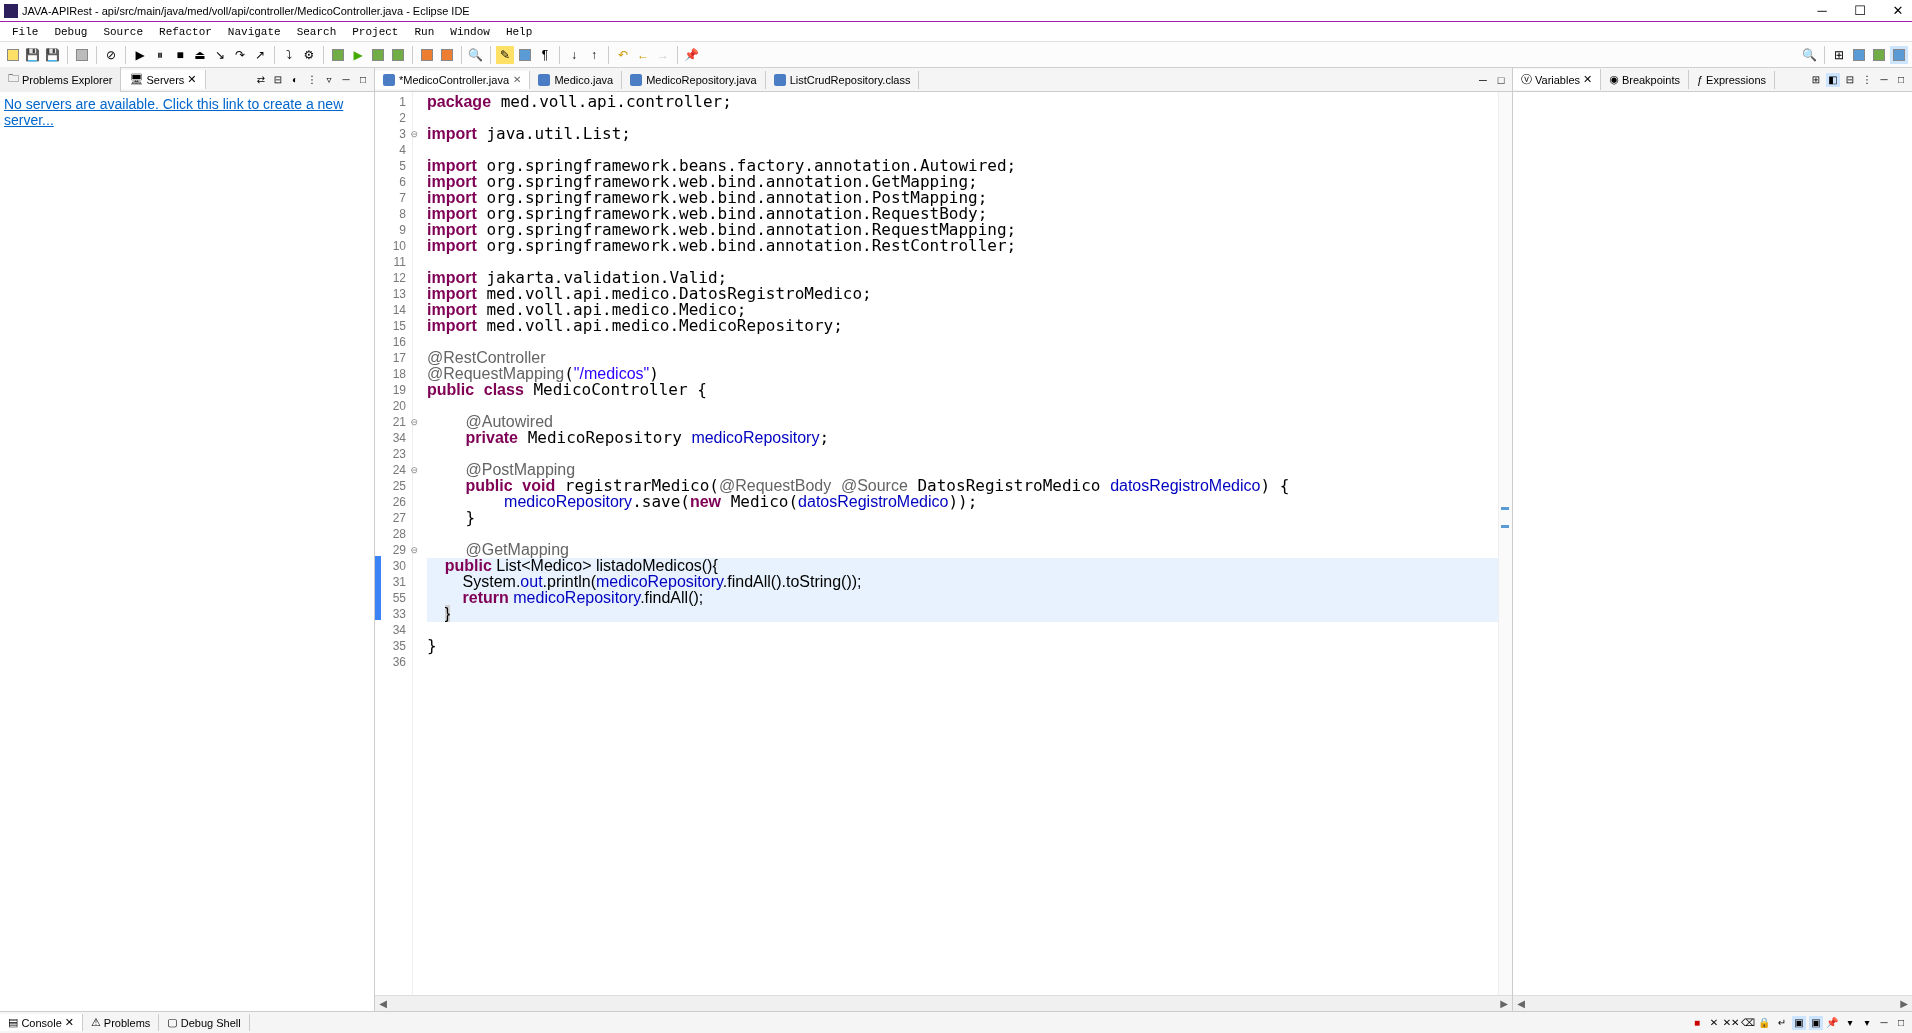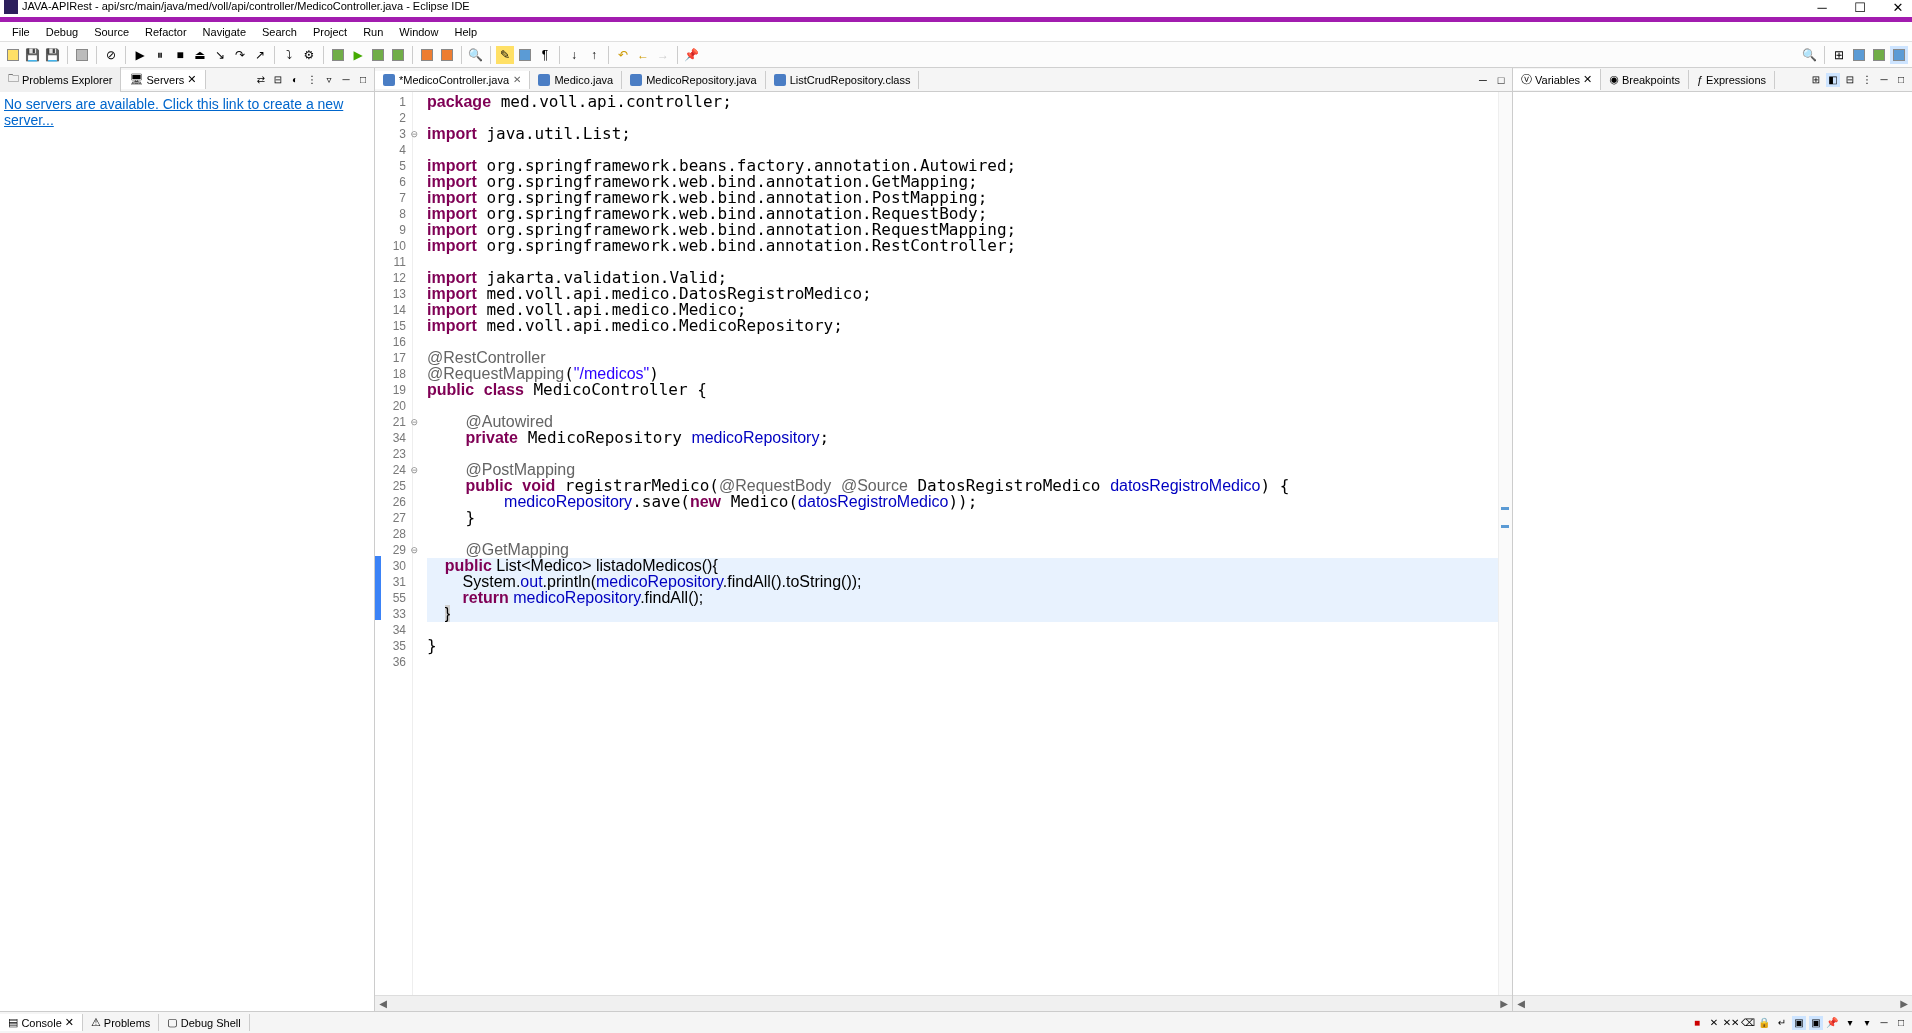--- a/index.html
+++ b/index.html
@@ -1,26 +1,26 @@
 <!DOCTYPE html>
 <html><head>
 <meta charset="utf-8">
 <style>
 * { margin: 0; padding: 0; box-sizing: border-box; font-family: "Segoe UI", Tahoma, sans-serif; }
 html, body { height: 100%; overflow: hidden; background: #f0f0f0; }
 
 
-.titlebar { height: 22px; background: #fff; display: flex; align-items: flex-start; padding: 0 4px; font-size: 11px; color: #000; border-bottom: 5px solid #a21caf; }
+.titlebar { height: 22px; background: #fff; display: flex; align-items: center; padding: 0 4px; font-size: 11px; color: #000; border-bottom: 1px solid #a21caf; }
 .titlebar .icon { width: 14px; height: 14px; background: #2c1f5c; margin-right: 4px; }
 .titlebar .wincontrols { margin-left: auto; display: flex; gap: 18px; }
 .titlebar .wincontrols span { width: 20px; text-align: center; cursor: default; font-size: 13px; }
 
 
 .menubar { height: 20px; background: #fff; display: flex; align-items: center; padding: 0 4px; font-size: 11px; border-bottom: 1px solid #e0e0e0; }
-.menubar span { padding: 0 8px; cursor: default; }
+.menubar span { padding: 0 8px; cursor: default; font-family: Liberation Mono, monospace; }
 
 
 .toolbar { height: 26px; background: #fcfcfc; display: flex; align-items: center; padding: 0 4px; border-bottom: 1px solid #d0d0d0; gap: 2px; }
 .toolbar .tb { width: 18px; height: 18px; display: inline-flex; align-items: center; justify-content: center; font-size: 12px; }
 .toolbar .sep { width: 1px; height: 18px; background: #ccc; margin: 0 3px; }
 .toolbar .right { margin-left: auto; display: flex; gap: 2px; }
 
 
 .workbench { display: flex; height: calc(100% - 22px - 20px - 26px - 22px); }
 .left-panel { width: 375px; background: #fff; border-right: 1px solid #ccc; display: flex; flex-direction: column; }

